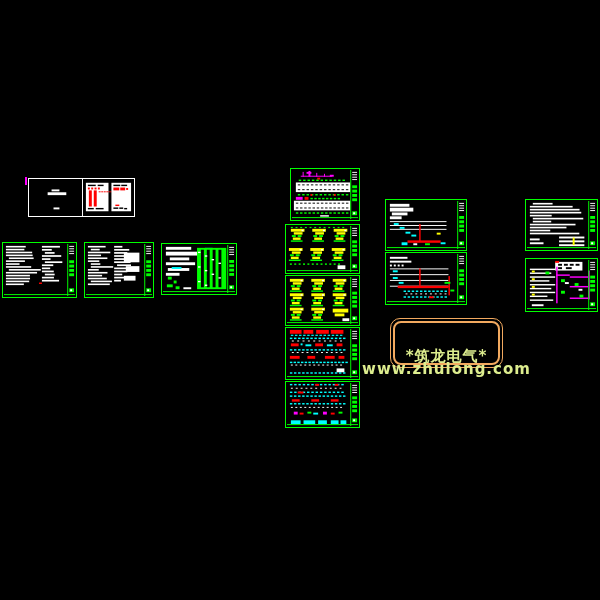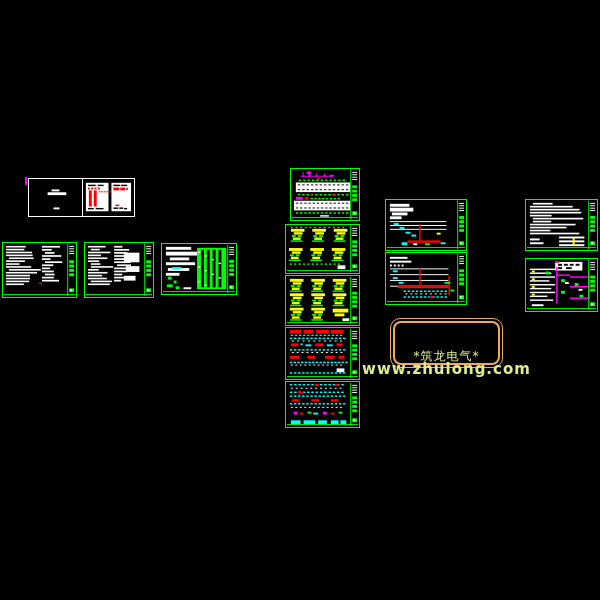--- a/index.html
+++ b/index.html
@@ -6,21 +6,21 @@
   #canvas{position:relative;width:600px;height:600px;background:#000;overflow:hidden;
           font-family:"DejaVu Sans",sans-serif;}
   .sheet{position:absolute;box-sizing:border-box;background:#000;}
   .sheet svg{position:absolute;left:0;top:0;width:100%;height:100%;display:block;}
   .stray{position:absolute;}
   .watermark{position:absolute;left:390px;top:318px;width:113px;height:50px;
              border:1px solid #f2a95f;border-radius:10px;box-sizing:border-box;background:#000;}
   .wm-inner{position:absolute;left:2px;top:2px;right:2px;bottom:2px;border:2px solid #f2a95f;
             border-radius:8px;display:flex;flex-direction:column;align-items:center;
             justify-content:center;gap:1px;background:#000;}
-  .wm-line1{color:#dded8e;font-size:12px;font-weight:normal;letter-spacing:1px;line-height:12px;white-space:nowrap;margin-top:40px;}
+  .wm-line1{color:#dded8e;font-size:15px;font-weight:bold;letter-spacing:1px;line-height:12px;white-space:nowrap;margin-top:40px;}
   .wm-line2{color:#dded8e;font-size:15px;font-weight:bold;letter-spacing:1px;line-height:13px;white-space:nowrap;}
 </style>
 </head>
 <body>
 
 <div id="canvas">
 
   <div class="stray" style="left:25px;top:177px;width:2px;height:8px;background:#ff00ff;"></div>
 
   <div id="sheets">

